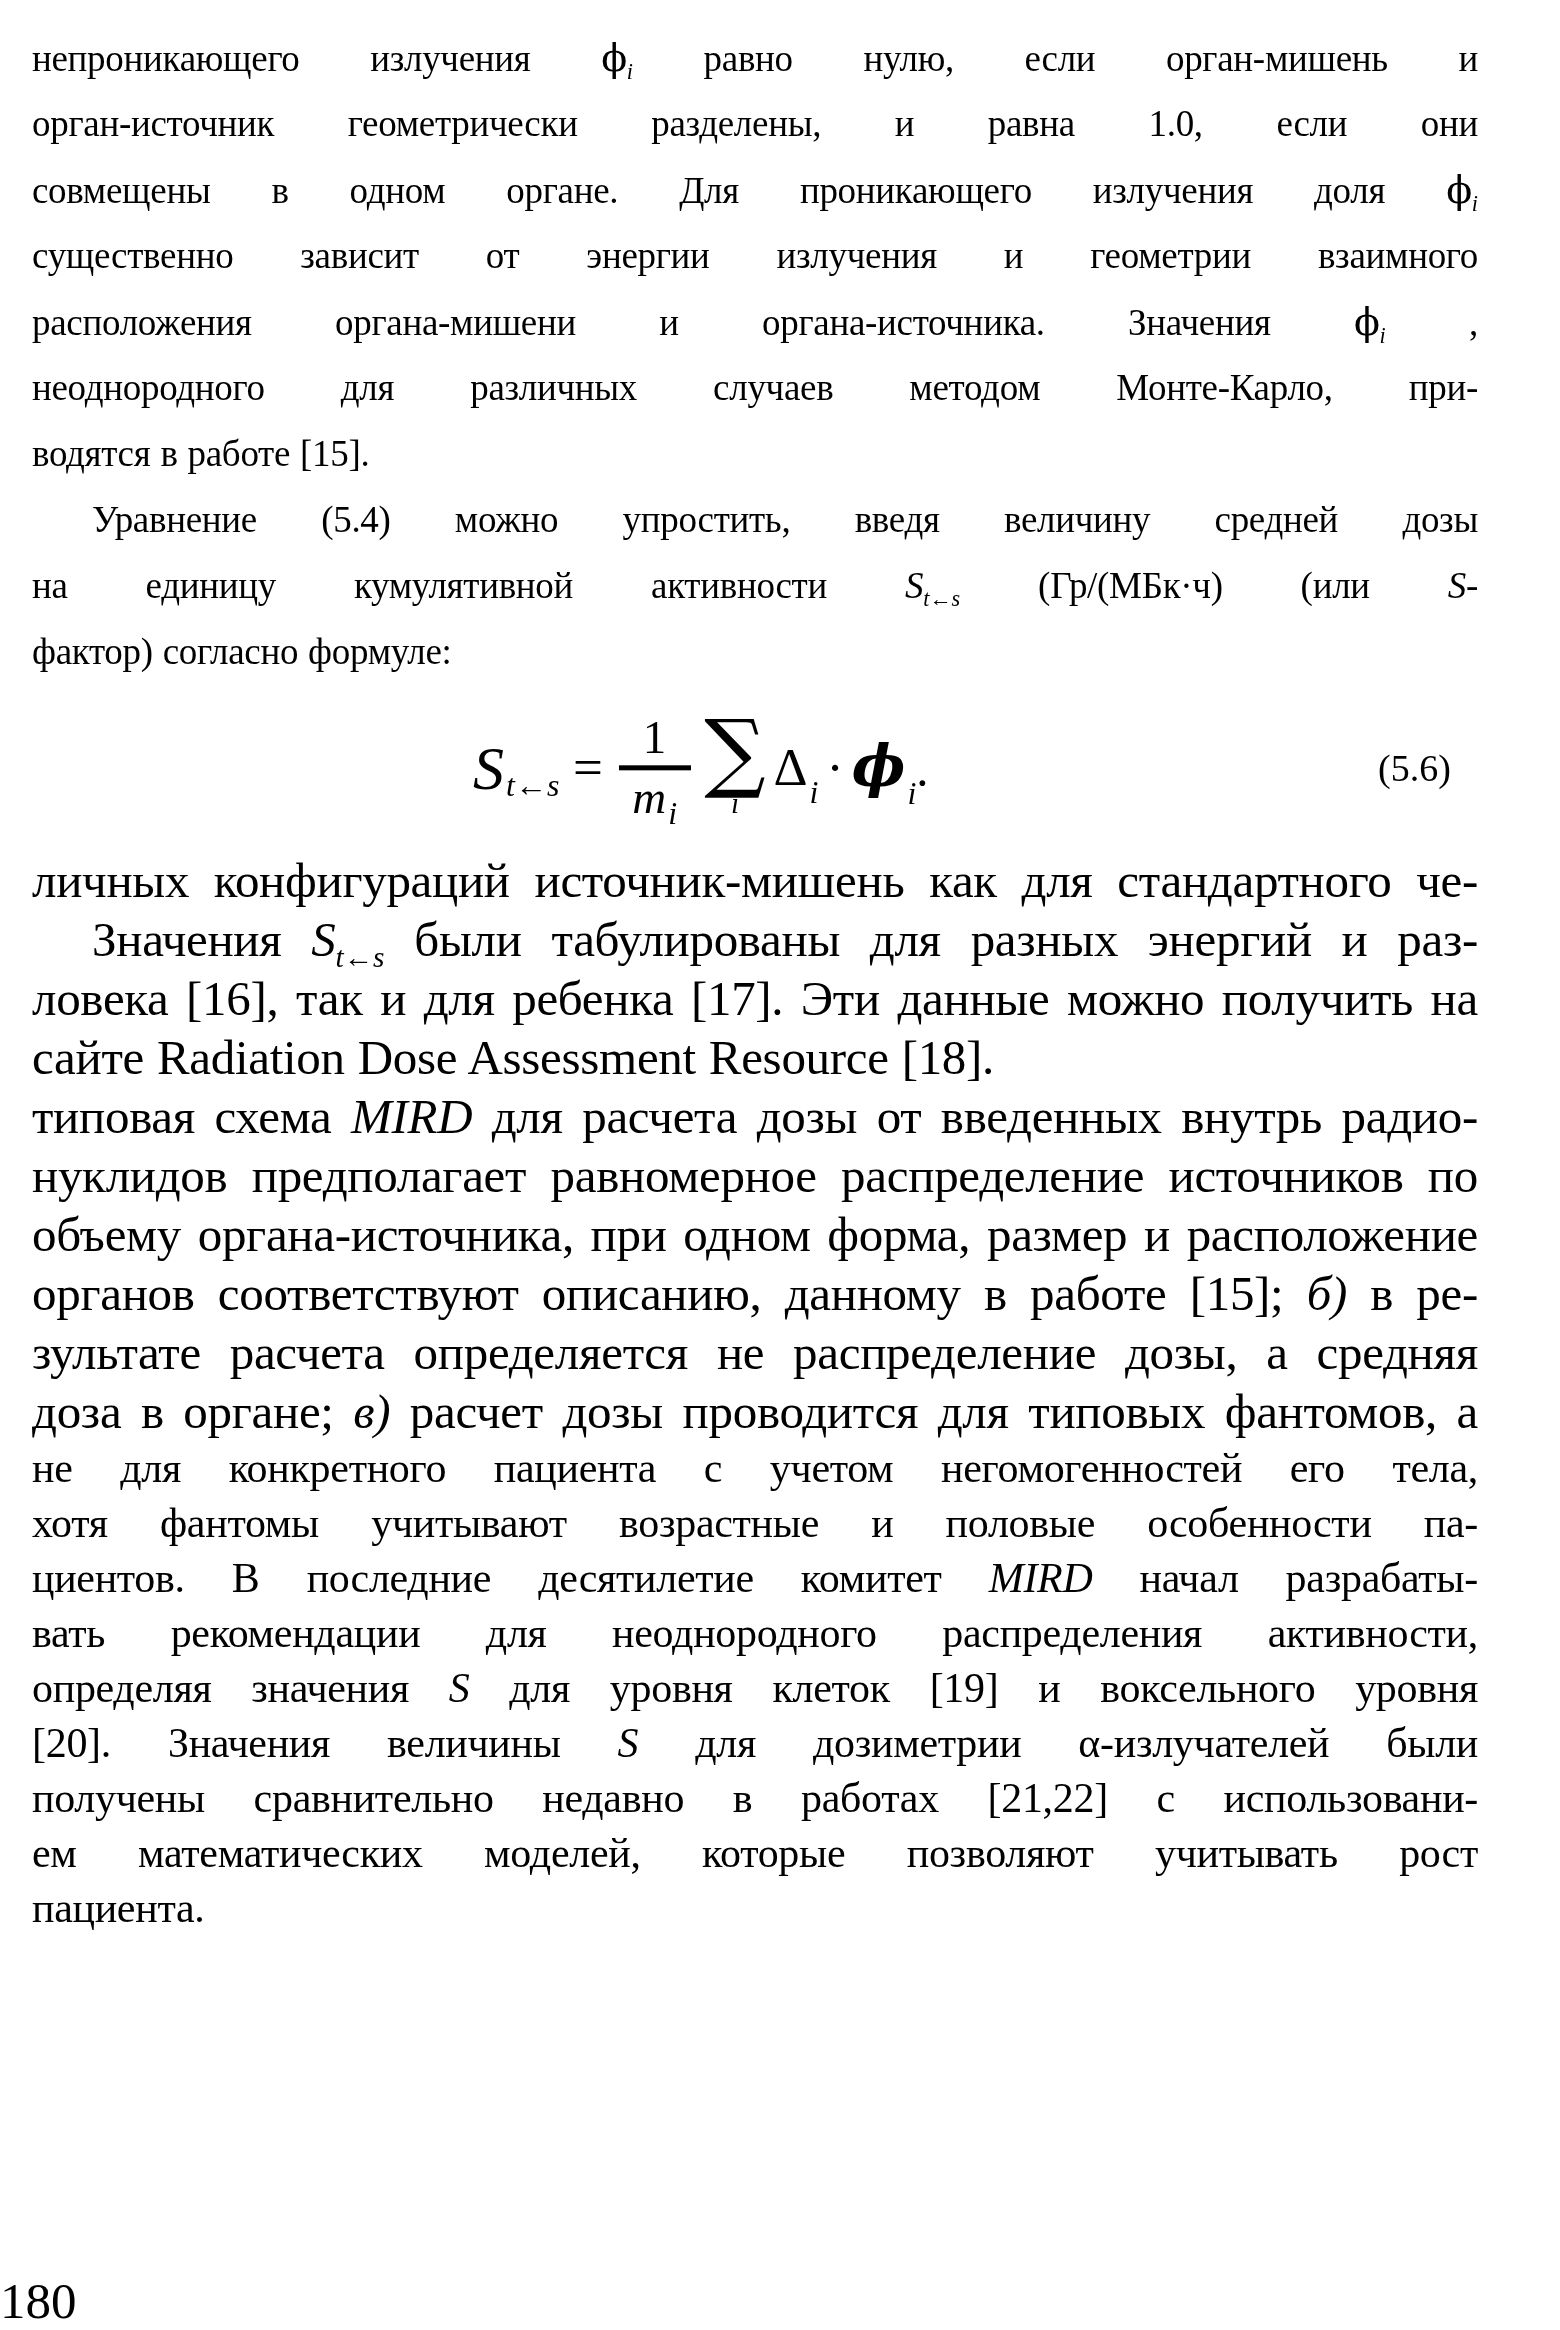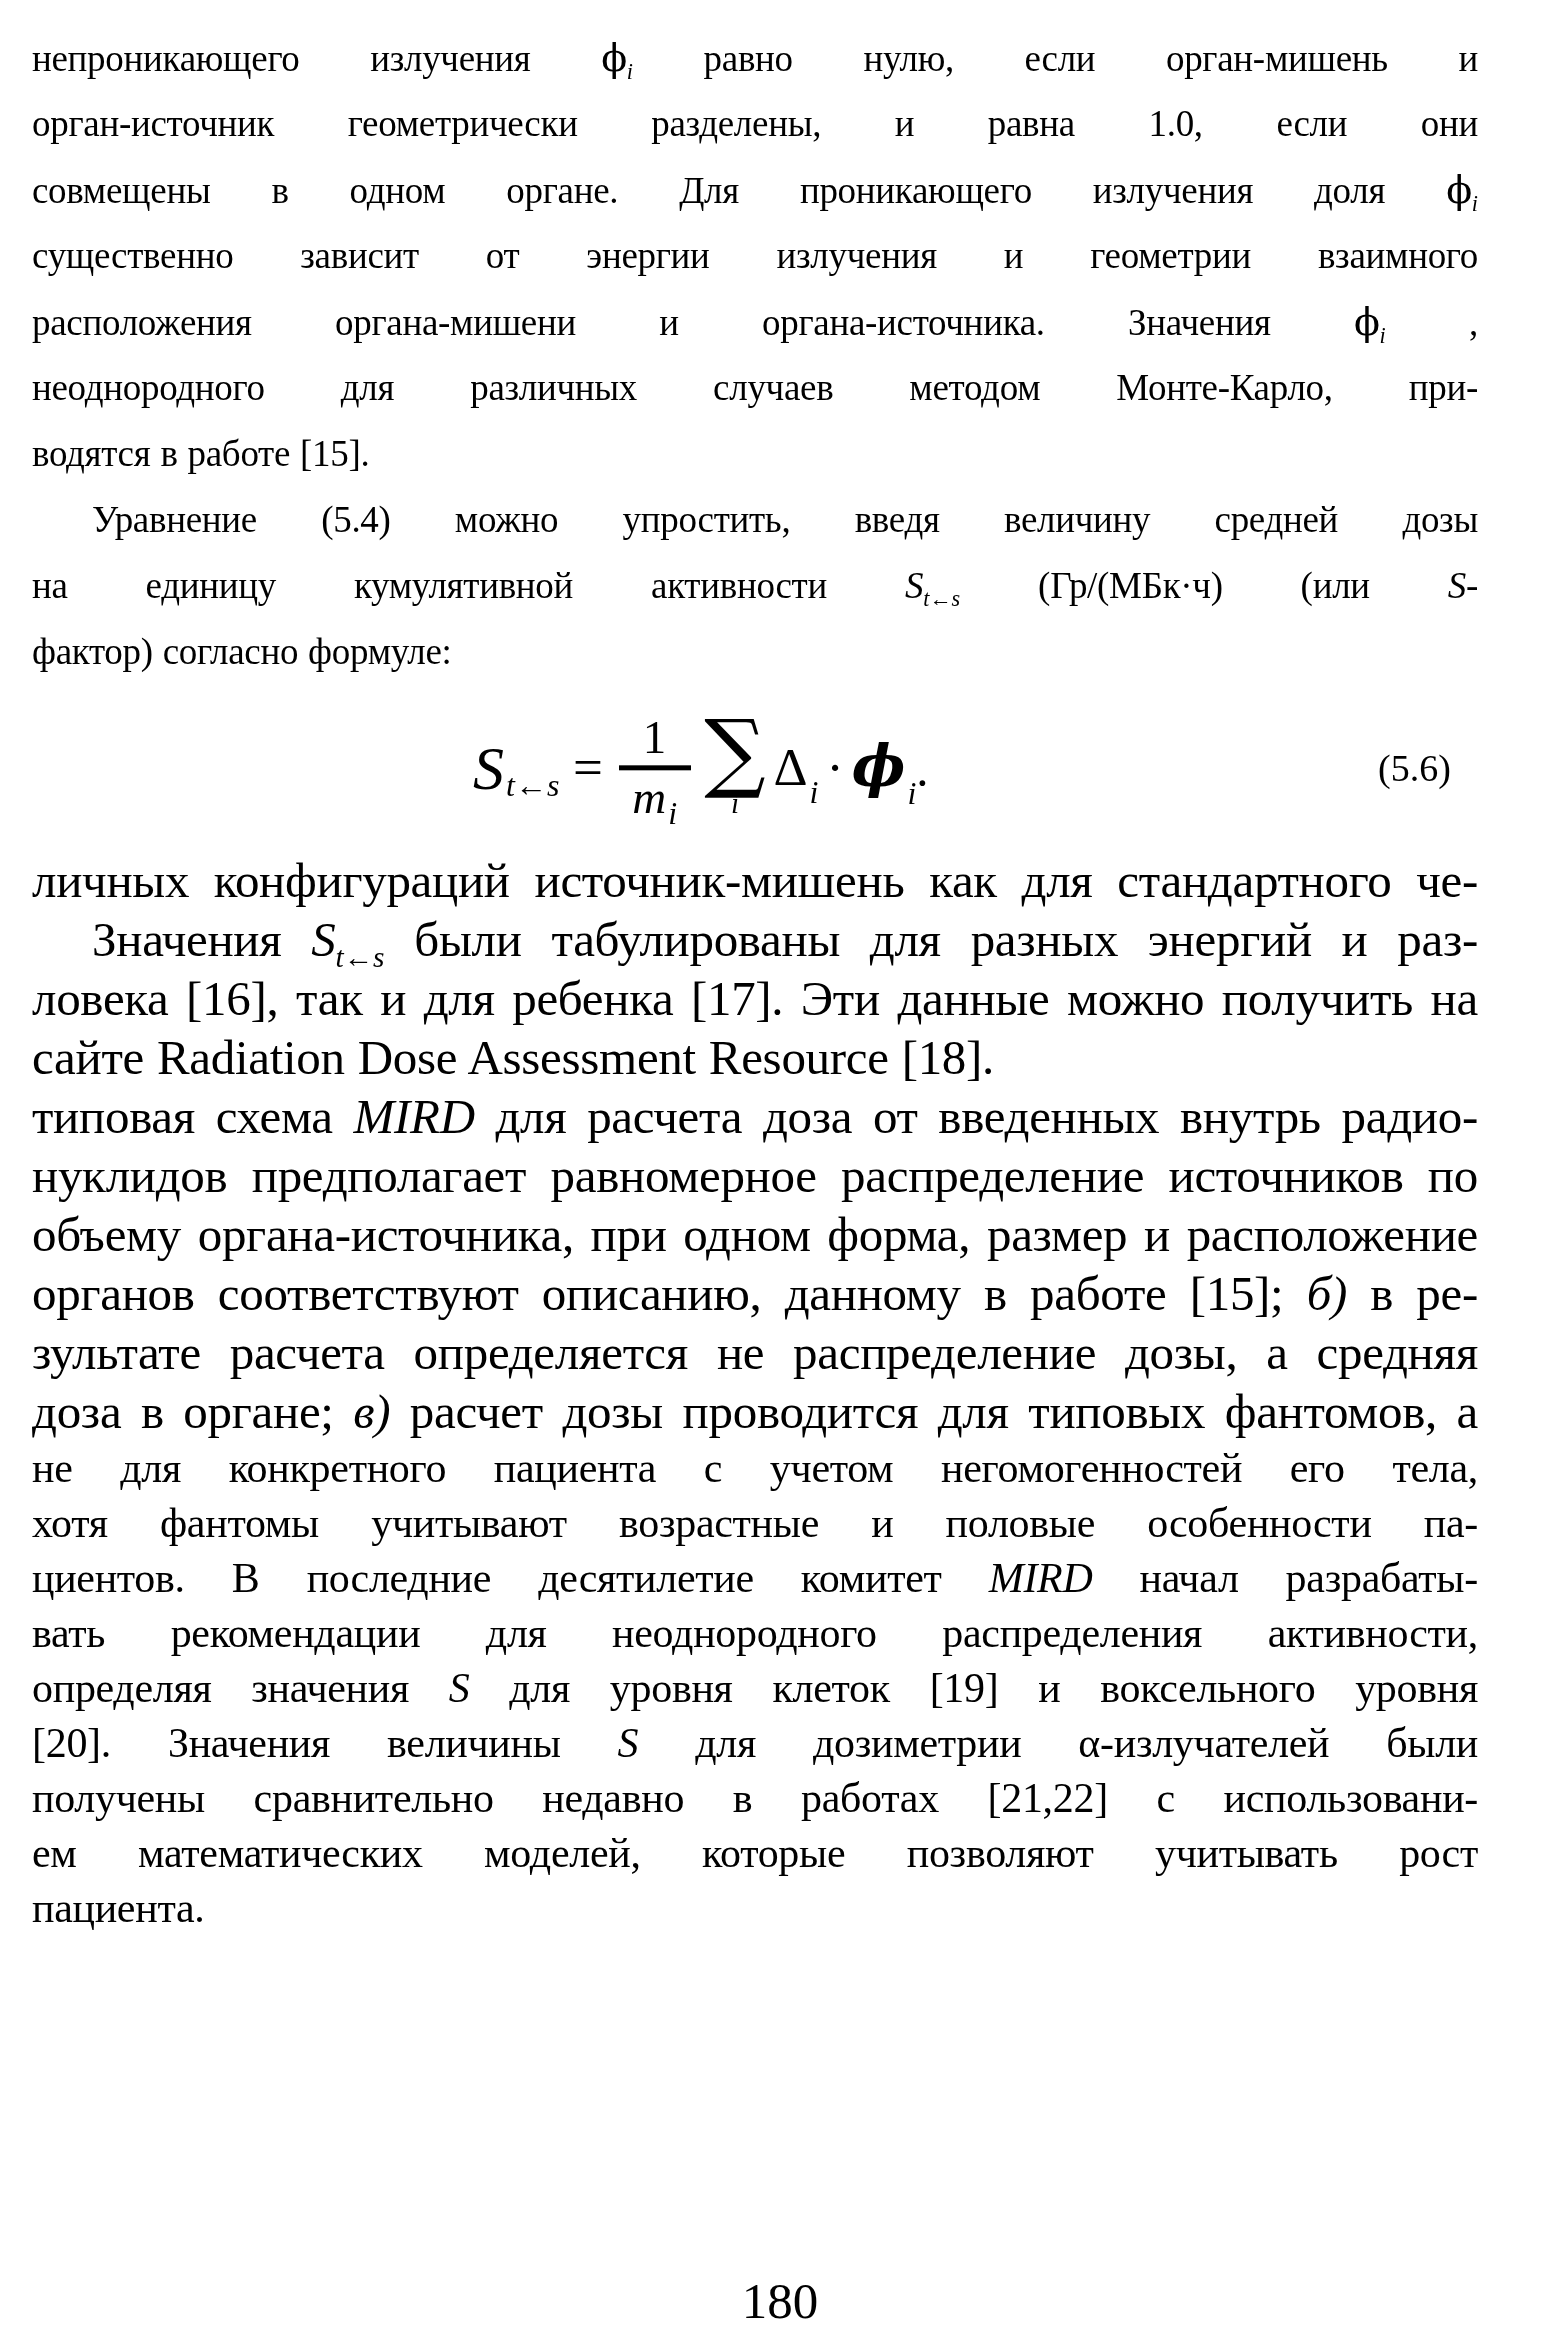--- a/index.html
+++ b/index.html
@@ -46,21 +46,21 @@
   .sigma{font-size:86px;line-height:0.85;font-family:"DejaVu Serif","DejaVu Sans",serif;}
   .sigma-i{font-size:29px;font-style:italic;line-height:1.1;}
   .f-delta{font-size:53px;line-height:1;}
   .f-dot{font-size:53px;margin:0 7.8px;line-height:1;}
   .phi-b{font-size:57px;font-weight:bold;font-style:italic;line-height:1;font-family:"DejaVu Serif",serif;}
   .f-period{font-size:49px;}
   .eq-num{position:absolute;left:1346px;top:50%;transform:translateY(-50%);font-size:38px;}
 
   .pagenum{
     position:absolute;top:2272px;left:0;width:1560px;
-    text-align:center;font-size:51px;
+    text-align:left;font-size:51px;
   }
 </style>
 </head>
 <body>
 
 <div id="page">
   <div id="text">
 
     <div id="text-top">
         <div class="line sec-a"><span class="seg">непроникающего излучения </span><span class="seg g">ϕ</span><span class="seg s">i</span><span class="seg"> равно нулю, если орган-мишень и</span></div>
@@ -94,21 +94,21 @@
         <span><span class="phi-b">ϕ</span><span class="f-sub">i</span><span class="f-period">.</span></span>
       </div>
       <div class="eq-num">(5.6)</div>
     </div>
 
     <div id="text-bottom">
         <div class="line sec-b"><span class="seg">личных конфигураций источник-мишень как для стандартного че-</span></div>
         <div class="line sec-b indent"><span class="seg">Значения </span><span class="seg i">S</span><span class="seg s">t←s</span><span class="seg"> были табулированы для разных энергий и раз-</span></div>
         <div class="line sec-b"><span class="seg">ловека [16], так и для ребенка [17]. Эти данные можно получить на</span></div>
         <div class="line sec-b end"><span class="seg">сайте Radiation Dose Assessment Resource [18].</span></div>
-        <div class="line sec-b"><span class="seg">типовая схема </span><span class="seg i">MIRD</span><span class="seg"> для расчета доза от введенных внутрь радио-</span></div>
+        <div class="line sec-b"><span class="seg">типовая схема </span><span class="seg i">MIRD</span><span class="seg"> для расчета дозы от введенных внутрь радио-</span></div>
         <div class="line sec-b"><span class="seg">нуклидов предполагает равномерное распределение источников по</span></div>
         <div class="line sec-b"><span class="seg">объему органа-источника, при одном форма, размер и расположение</span></div>
         <div class="line sec-b"><span class="seg">органов соответствуют описанию, данному в работе [15]; </span><span class="seg i">б)</span><span class="seg"> в ре-</span></div>
         <div class="line sec-b"><span class="seg">зультате расчета определяется не распределение дозы, а средняя</span></div>
         <div class="line sec-b"><span class="seg">доза в органе; </span><span class="seg i">в)</span><span class="seg"> расчет дозы проводится для типовых фантомов, а</span></div>
         <div class="line sec-c"><span class="seg">не для конкретного пациента с учетом негомогенностей его тела,</span></div>
         <div class="line sec-c"><span class="seg">хотя фантомы учитывают возрастные и половые особенности па-</span></div>
         <div class="line sec-c"><span class="seg">циентов. В последние десятилетие комитет </span><span class="seg i">MIRD</span><span class="seg"> начал разрабаты-</span></div>
         <div class="line sec-c"><span class="seg">вать рекомендации для неоднородного распределения активности,</span></div>
         <div class="line sec-c"><span class="seg">определяя значения </span><span class="seg i">S</span><span class="seg"> для уровня клеток [19] и воксельного уровня</span></div>

